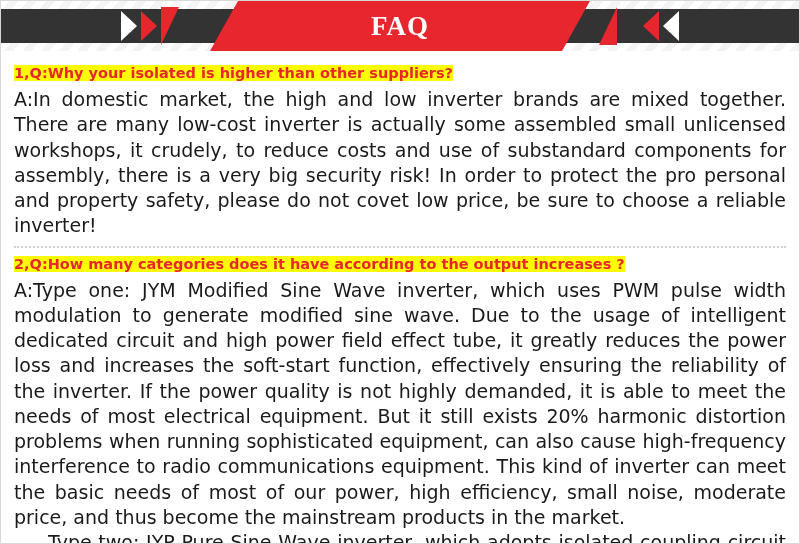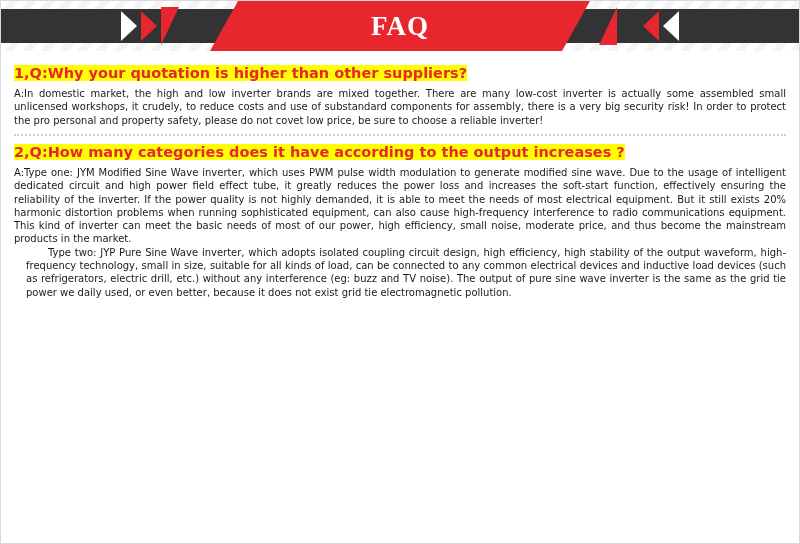--- a/index.html
+++ b/index.html
@@ -112,21 +112,21 @@
     color: #e8262d;
     font-size: 14.5px;
     font-weight: bold;
     line-height: 1.45;
     font-family: "DejaVu Sans", sans-serif;
   }
   .q-line {
     margin: 0 0 3px 0;
   }
   .answer {
-    font-size: 10px;
+    font-size: 19px;
     color: #1a1a1a;
     line-height: 1.33;
     text-align: justify;
     margin: 0;
     font-family: "DejaVu Sans", sans-serif;
   }
   .answer.indent {
     text-indent: 22px;
     margin-left: 12px;
   }
@@ -156,21 +156,21 @@
     <div class="chev chev-r2"></div>
     <div class="banner-center">
       <span class="banner-title">FAQ</span>
     </div>
   </div>
 
   <div class="content">
 
     <div class="block">
       <p class="q-line">
-        <span class="question">1,Q:Why your quotation is higher than other suppliers?</span>
+        <span class="question">1,Q:Why your isolated is higher than other suppliers?</span>
       </p>
       <p class="answer">A:In domestic market, the high and low inverter brands are mixed together. There are many low-cost inverter is actually some assembled small unlicensed workshops, it crudely, to reduce costs and use of substandard components for assembly, there is a very big security risk! In order to protect the pro personal and property safety, please do not covet low price, be sure to choose a reliable inverter!</p>
     </div>
 
     <hr class="divider">
 
     <div class="block">
       <p class="q-line">
         <span class="question">2,Q:How many categories does it have according to the output increases ?</span>
       </p>

